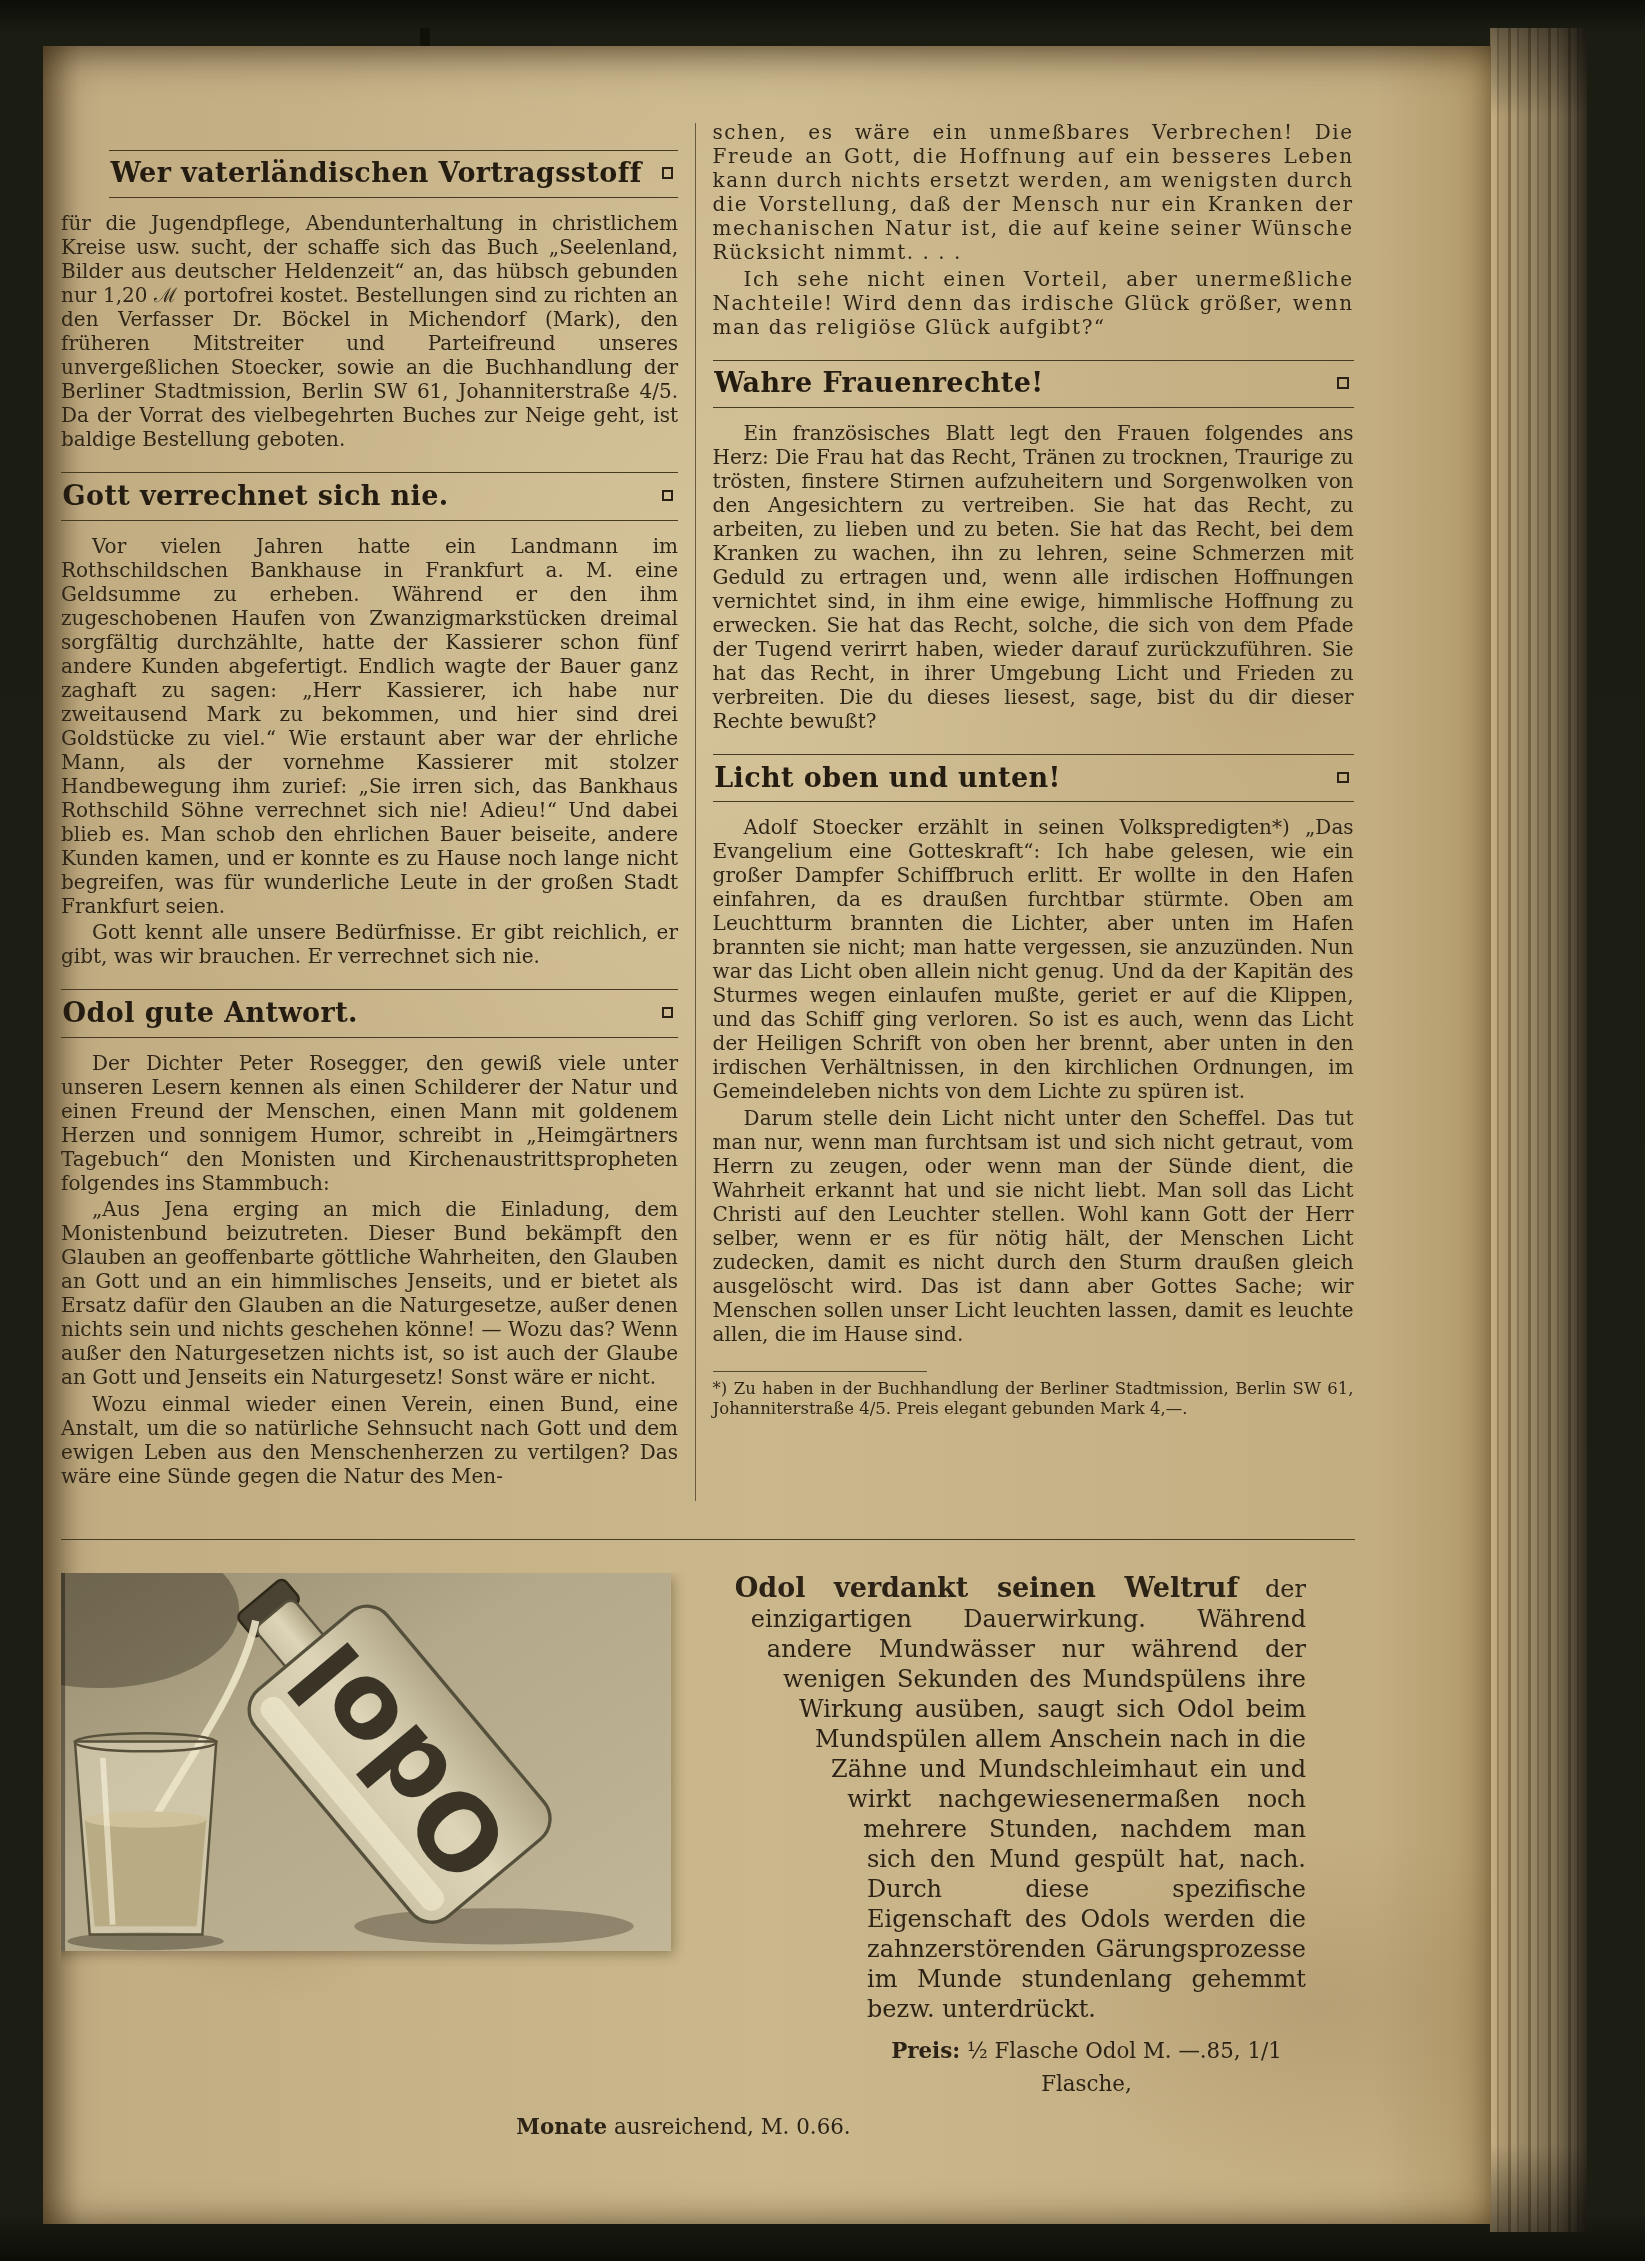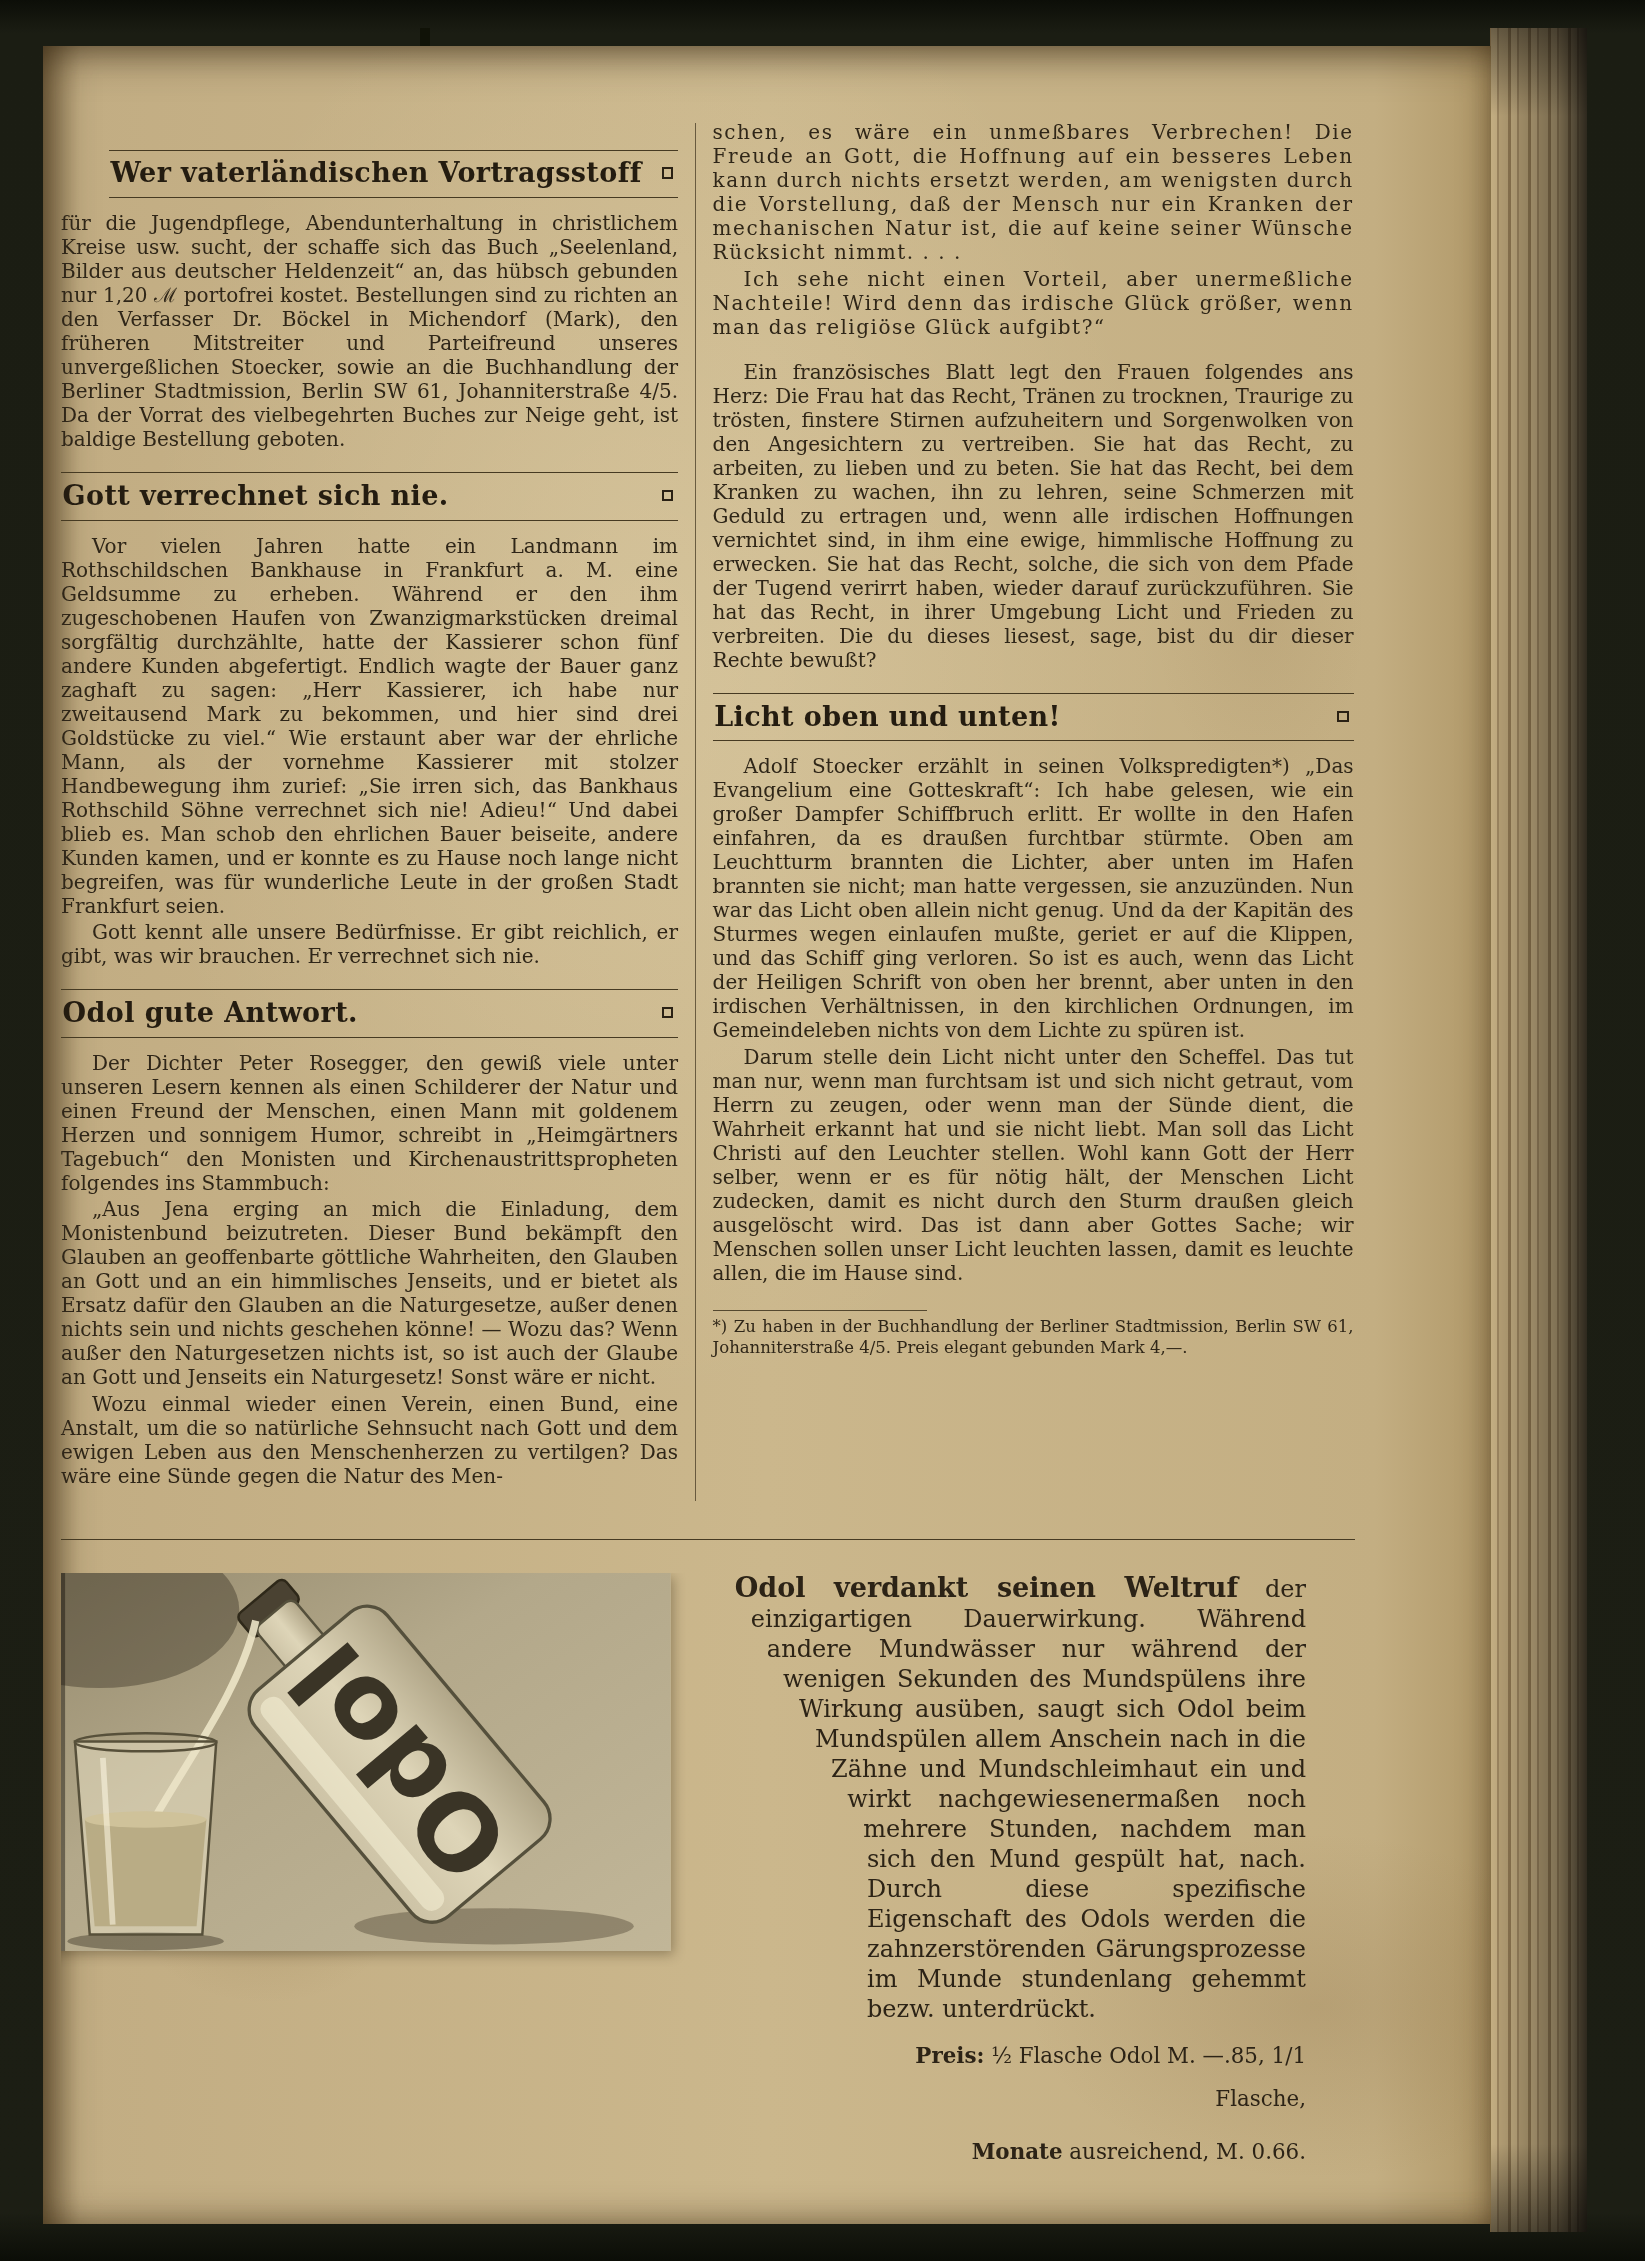--- a/index.html
+++ b/index.html
@@ -60,21 +60,21 @@
 
   
   .ad { margin-top:33px; overflow:hidden; padding-right:49px; }
   .ad-photo-wrap { float:left; width:806px; height:510px;
     shape-outside: polygon(0 0, 79% 0, 100% 62%, 100% 100%, 0 100%); shape-margin:18px; }
   .ad-photo { width:621px; height:378px; position:relative; margin-left:-11.5px;
     box-shadow: 3.3px 4.1px 11.5px rgba(40,28,10,0.35); }
   .ad-copy { color:#2c2316; }
   .ad-body { font-size:24px; line-height:30px; text-align:justify; }
   .ad-lead { font-weight:bold; font-size:27px; }
-  .ad-price { font-size:21.4px; line-height:43px; margin-top:10px; text-align:right; }
+  .ad-price { font-size:21.4px; line-height:33px; margin-top:10px; text-align:center; }
   .ad-price b { font-weight:bold; }
 
   
   .stain { position:absolute; border-radius:50%; pointer-events:none; }
   .stain.s1 { left:99px; top:1810px; width:247px; height:148px;
     background:radial-gradient(ellipse, rgba(110,80,40,0.10), rgba(0,0,0,0) 70%); }
   .stain.s2 { left:1110px; top:411px; width:214px; height:329px;
     background:radial-gradient(ellipse, rgba(110,80,40,0.08), rgba(0,0,0,0) 70%); }
 </style>
 </head>
@@ -118,20 +118,24 @@
           </article>
         </div>
       <div class="col-divider"></div>
       <div class="col-right">
         <div>
             <article class="article">
               <p class="body-para no-indent spaced">schen, es wäre ein unmeßbares Verbrechen! Die Freude an Gott, die Hoffnung auf ein besseres Leben kann durch nichts ersetzt werden, am wenigsten durch die Vorstellung, daß der Mensch nur ein Kranken der mechanischen Natur ist, die auf keine seiner Wünsche Rücksicht nimmt. . . .</p>
               <p class="body-para spaced">Ich sehe nicht einen Vorteil, aber unermeßliche Nachteile! Wird denn das irdische Glück größer, wenn man das religiöse Glück aufgibt?“</p>
             </article>
             <article class="article">
+              <div class="headline-block">
+                <h2 class="headline">Wahre Frauenrechte!</h2>
+                <span class="ornament"></span>
+              </div>
               <p class="body-para">Ein französisches Blatt legt den Frauen folgendes ans Herz: Die Frau hat das Recht, Tränen zu trocknen, Traurige zu trösten, finstere Stirnen aufzuheitern und Sorgenwolken von den Angesichtern zu vertreiben. Sie hat das Recht, zu arbeiten, zu lieben und zu beten. Sie hat das Recht, bei dem Kranken zu wachen, ihn zu lehren, seine Schmerzen mit Geduld zu ertragen und, wenn alle irdischen Hoffnungen vernichtet sind, in ihm eine ewige, himmlische Hoffnung zu erwecken. Sie hat das Recht, solche, die sich von dem Pfade der Tugend verirrt haben, wieder darauf zurückzuführen. Sie hat das Recht, in ihrer Umgebung Licht und Frieden zu verbreiten. Die du dieses liesest, sage, bist du dir dieser Rechte bewußt?</p>
             </article>
             <article class="article">
               <div class="headline-block">
                 <h2 class="headline">Licht oben und unten!</h2>
                 <span class="ornament"></span>
               </div>
               <p class="body-para">Adolf Stoecker erzählt in seinen Volkspredigten*) „Das Evangelium eine Gotteskraft“: Ich habe gelesen, wie ein großer Dampfer Schiffbruch erlitt. Er wollte in den Hafen einfahren, da es draußen furchtbar stürmte. Oben am Leuchtturm brannten die Lichter, aber unten im Hafen brannten sie nicht; man hatte vergessen, sie anzuzünden. Nun war das Licht oben allein nicht genug. Und da der Kapitän des Sturmes wegen einlaufen mußte, geriet er auf die Klippen, und das Schiff ging verloren. So ist es auch, wenn das Licht der Heiligen Schrift von oben her brennt, aber unten in den irdischen Verhältnissen, in den kirchlichen Ordnungen, im Gemeindeleben nichts von dem Lichte zu spüren ist.</p>
               <p class="body-para">Darum stelle dein Licht nicht unter den Scheffel. Das tut man nur, wenn man furchtsam ist und sich nicht getraut, vom Herrn zu zeugen, oder wenn man der Sünde dient, die Wahrheit erkannt hat und sie nicht liebt. Man soll das Licht Christi auf den Leuchter stellen. Wohl kann Gott der Herr selber, wenn er es für nötig hält, der Menschen Licht zudecken, damit es nicht durch den Sturm draußen gleich ausgelöscht wird. Das ist dann aber Gottes Sache; wir Menschen sollen unser Licht leuchten lassen, damit es leuchte allen, die im Hause sind.</p>
             </article>

